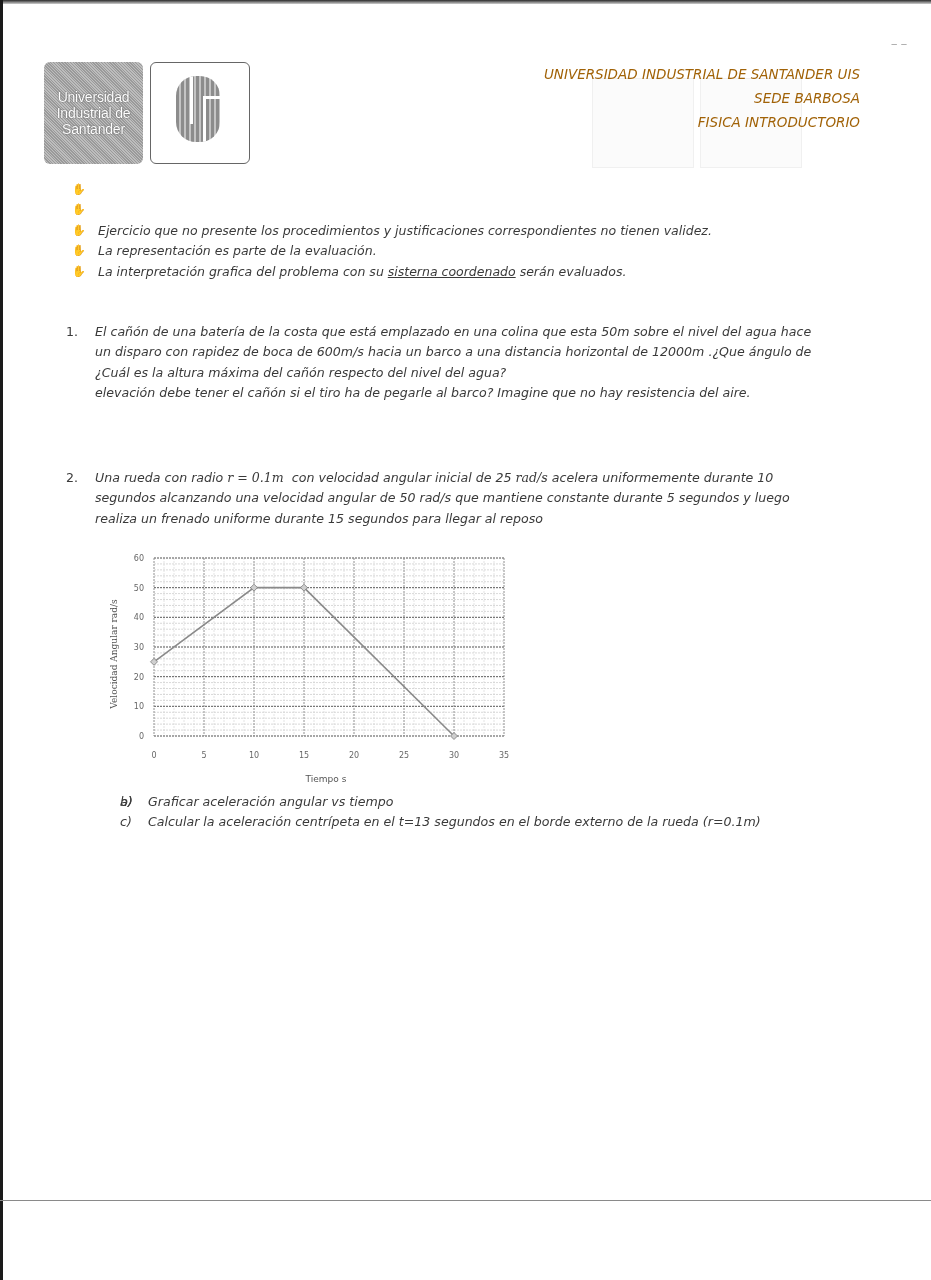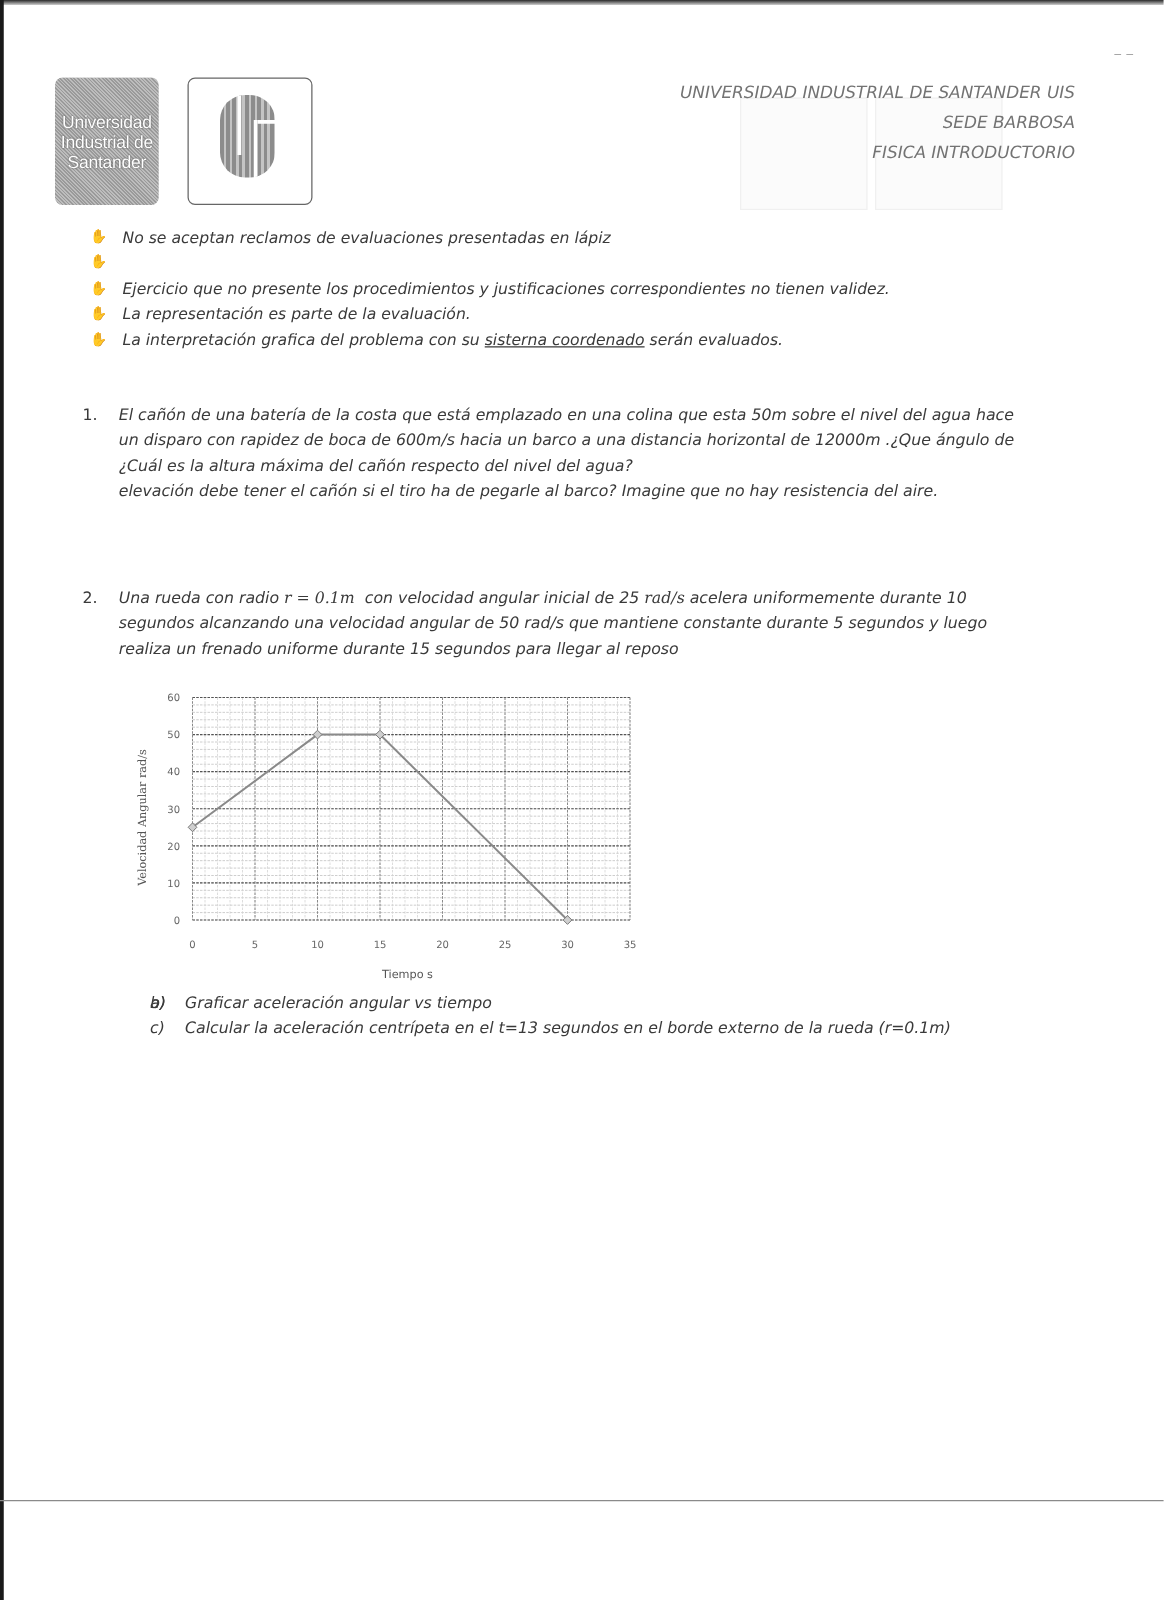--- a/index.html
+++ b/index.html
@@ -6,21 +6,21 @@
   body {
     width: 931px; height: 1280px; position: relative; overflow: hidden;
     background: #ffffff;
     font-family: "DejaVu Sans", sans-serif;
     color: #3a3a3a;
   }
   .scan-top { position: absolute; left: 0; top: 0; width: 931px; height: 4px; background: linear-gradient(#2a2a2a, #cfcfcf); }
   .scan-left { position: absolute; left: 0; top: 0; width: 3px; height: 1280px; background: #1a1a1a; }
   .ghost { position: absolute; border: 1px solid #f0f0f0; background: #fbfbfb; }
   .logo1 {
-    position: absolute; left: 44px; top: 62px; width: 83px; height: 102px;
+    position: absolute; left: 44px; top: 62px; width: 99px; height: 102px;
     border-radius: 6px;
     background:
       repeating-linear-gradient(45deg, #9a9a9a 0 1px, #bdbdbd 1px 2px),
       #a8a8a8;
     display: flex; flex-direction: column; justify-content: center; align-items: center;
     box-sizing: border-box;
   }
   .logo1 span {
     color: #ffffff; font-family: "Liberation Sans", sans-serif; font-size: 14px; line-height: 16px;
     text-shadow: 0 0 1px #555, 0 0 2px #777;
@@ -33,21 +33,21 @@
   .logo2 .emblem {
     position: absolute; left: 25px; top: 13px; width: 44px; height: 66px;
     border-radius: 20px;
     background: repeating-linear-gradient(90deg, #8c8c8c 0 3px, #c4c4c4 3px 5px);
     overflow: hidden;
   }
   .logo2 .emblem i { position: absolute; background: #fff; display: block; }
   .header-right {
     position: absolute; right: 71px; top: 62px; text-align: right;
     font-family: "DejaVu Sans", sans-serif; font-style: italic; font-size: 13.5px;
-    line-height: 24px; color: #737373;
+    line-height: 24px; color: #a16207;
   }
   .rules { position: absolute; left: 72px; top: 179px; list-style: none; margin: 0; padding: 0; }
   .rules li { display: flex; align-items: center; height: 20.5px; font-size: 12.5px; font-style: italic; color: #3a3a3a; }
   .rules .hand { width: 26px; font-size: 11px; color: #777; font-style: normal; }
   .rules .ul { text-decoration: underline; }
   .q { position: absolute; left: 66px; font-size: 12.6px; font-style: italic; color: #3a3a3a; line-height: 20.3px; }
   .q .num { position: absolute; left: 0; top: 0; font-style: normal; }
   .q .txt { margin-left: 29px; width: 762px; text-align: justify; }
   .q .line { display: block; white-space: nowrap; }
   .q .math { font-family: "DejaVu Serif", serif; font-style: italic; margin-top: 32px; }
@@ -83,21 +83,20 @@
 
 <div class="header-right">
   <div>UNIVERSIDAD INDUSTRIAL DE SANTANDER  UIS</div>
   <div>SEDE BARBOSA</div>
   <div>FISICA  INTRODUCTORIO</div>
 </div>
 
 <ul class="rules">
   <li>
       <span class="hand">✋</span>
-      <span>No se aceptan reclamos de evaluaciones presentadas en lápiz</span>
     </li>
   <li>
       <span class="hand">✋</span>
     </li>
   <li>
       <span class="hand">✋</span>
       <span>Ejercicio que no presente los procedimientos y justificaciones correspondientes no tienen validez.</span>
     </li>
   <li>
       <span class="hand">✋</span>

